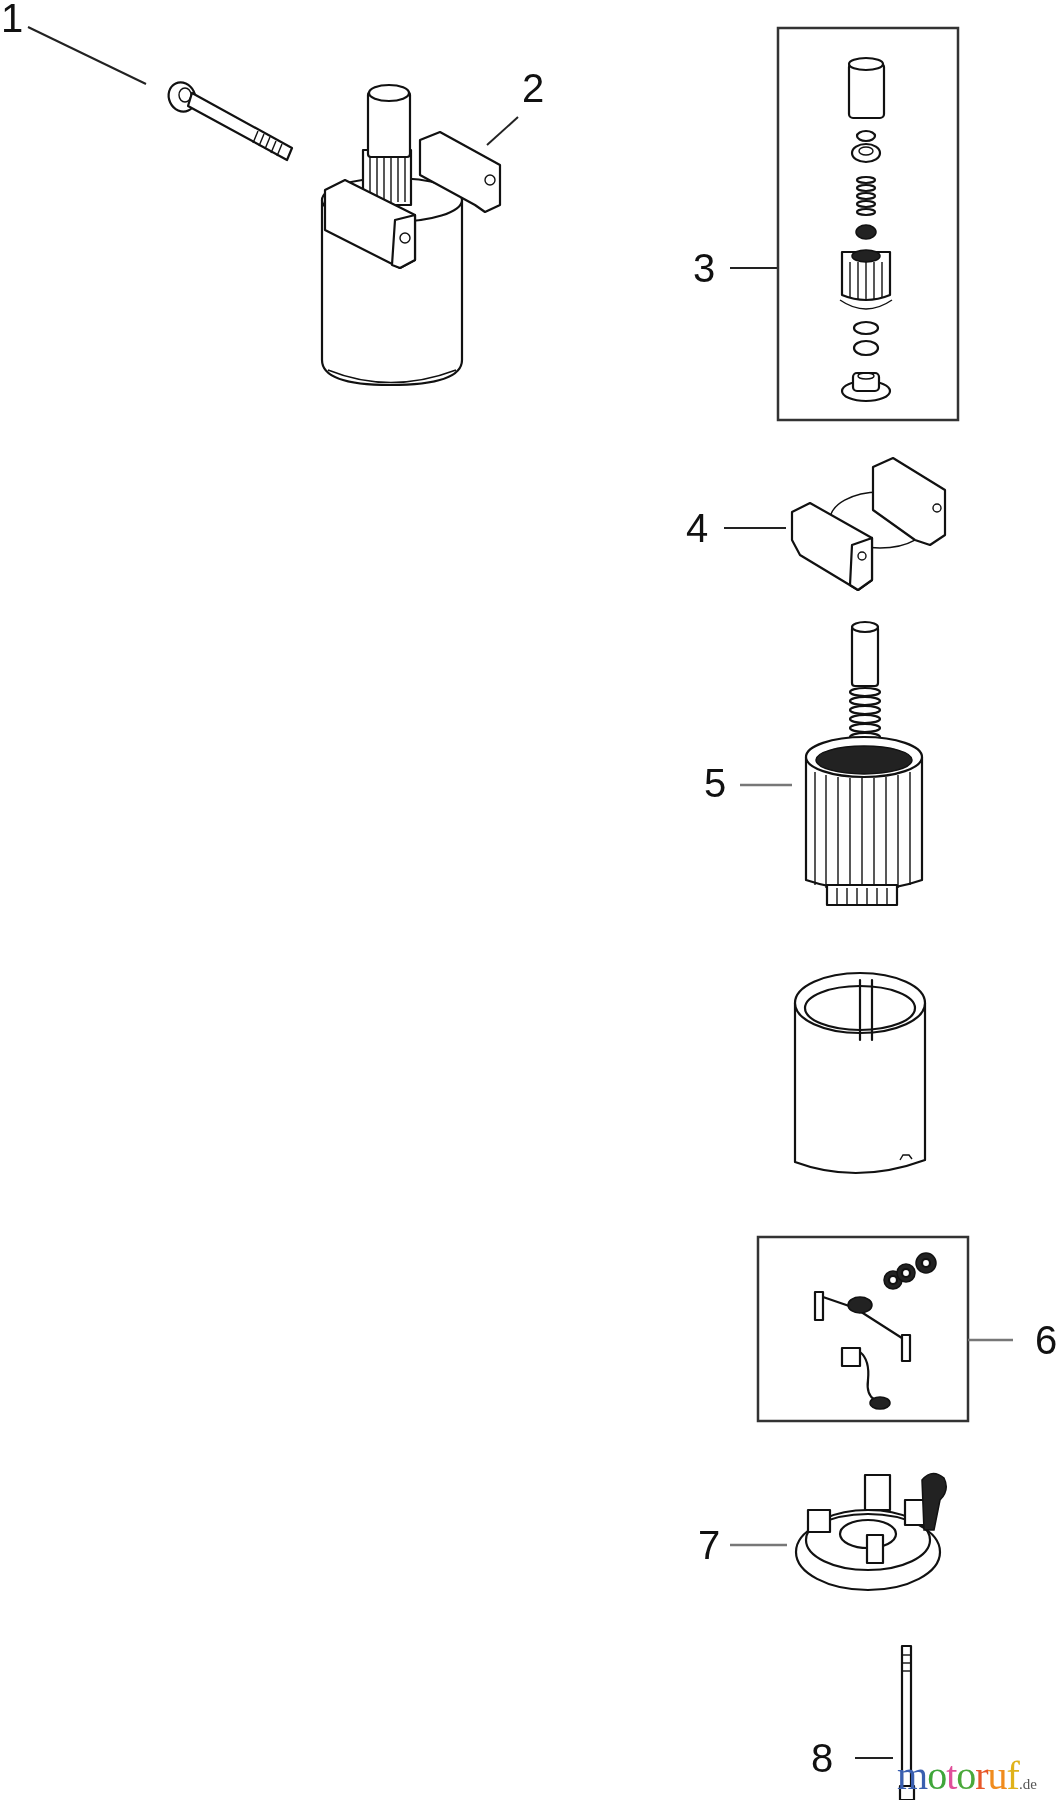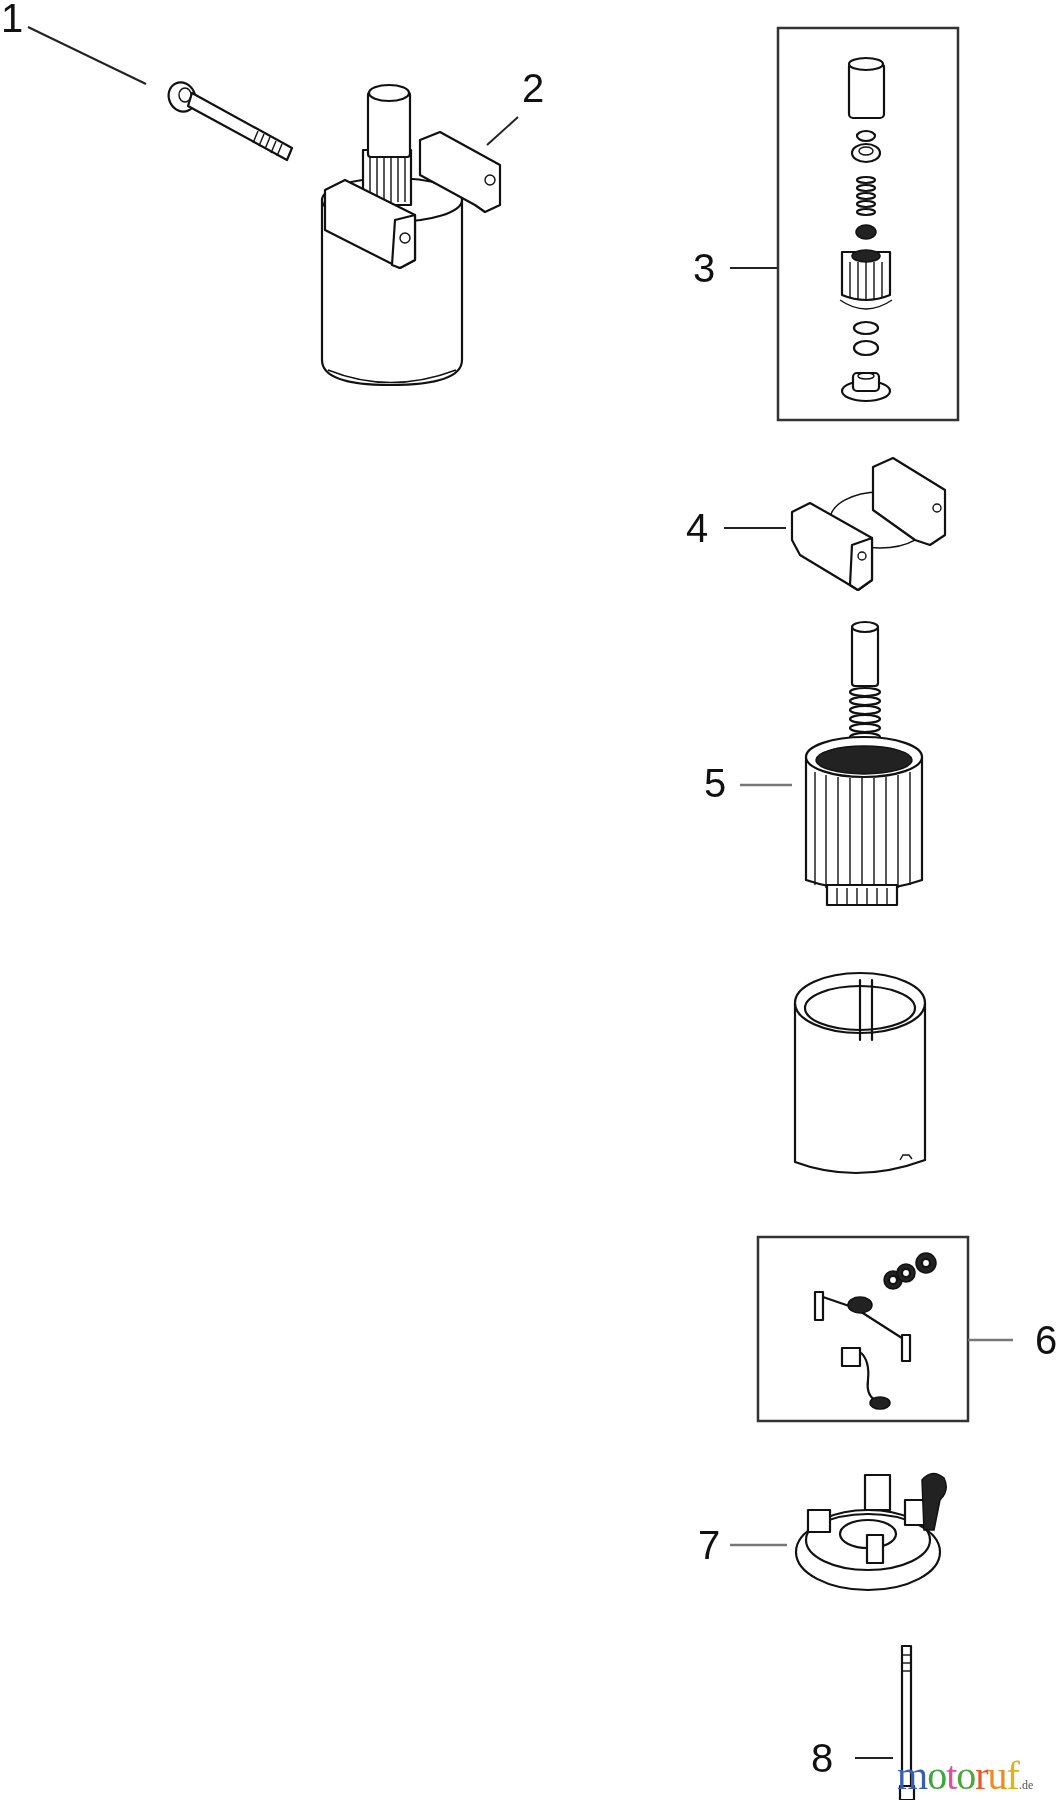--- a/index.html
+++ b/index.html
@@ -4,21 +4,21 @@
   <style>
     html, body { margin: 0; padding: 0; background: #ffffff; }
     body { width: 1060px; height: 1800px; position: relative; overflow: hidden;
            font-family: "Liberation Sans", sans-serif; }
     #diagram { position: absolute; left: 0; top: 0; width: 1060px; height: 1800px; }
     .callout { position: absolute; font-family: "Liberation Sans", sans-serif;
                font-size: 40px; line-height: 40px; color: #111; }
     .watermark { position: absolute; left: 897px; top: 1756px;
                  font-family: "Liberation Serif", "DejaVu Serif", serif;
                  font-size: 40px; line-height: 40px; letter-spacing: -1px; white-space: nowrap; }
-    .watermark .suffix { font-size: 12px; letter-spacing: 0; }
+    .watermark .suffix { font-size: 15px; letter-spacing: 0; }
     svg .ln { fill: none; stroke: #111; stroke-width: 2.2; stroke-linejoin: round; stroke-linecap: round; }
     svg .thin { fill: none; stroke: #111; stroke-width: 1.4; }
     svg .fill { fill: #fff; stroke: #111; stroke-width: 2.2; stroke-linejoin: round; }
     svg .dark { fill: #222; stroke: #111; stroke-width: 1.5; }
     svg .leader { stroke: #222; stroke-width: 2; }
     svg .leader-gray { stroke: #777; stroke-width: 2.5; }
     svg .box { fill: none; stroke: #333; stroke-width: 2.5; }
   </style>
 </head>
 <body>

